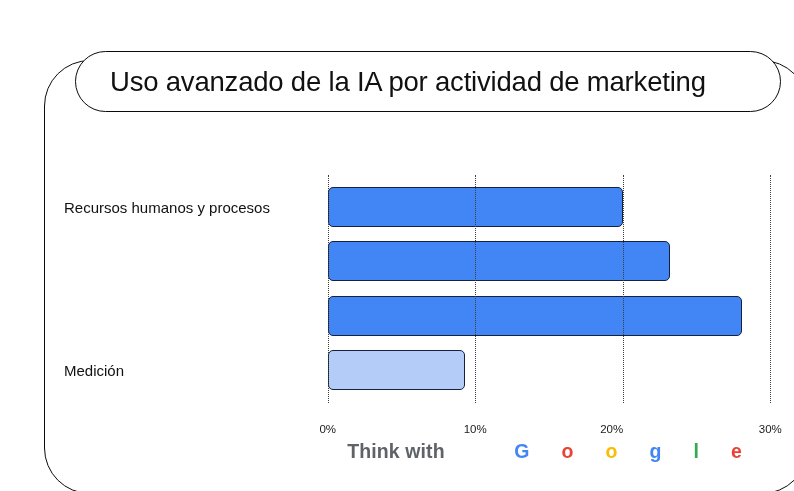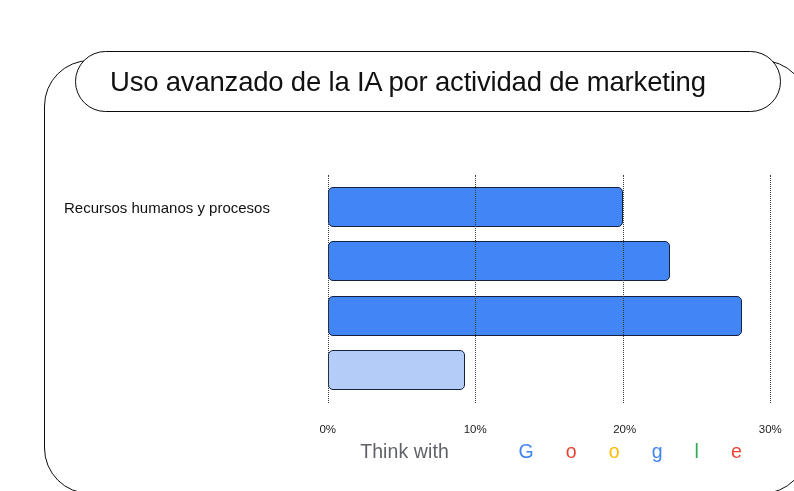--- a/index.html
+++ b/index.html
@@ -101,20 +101,21 @@
   }
 
   
   .twg {
     position: absolute;
     right: 52px; bottom: 44px;
     font-size: 19.5px;
     letter-spacing: 0.1px;
     white-space: nowrap;
     z-index: 6;
+    font-weight: bold;
   }
   .twg .pre { color: #5f6368; }
   .twg .g1 { color: #4285F4; }
   .twg .o1 { color: #EA4335; }
   .twg .o2 { color: #FBBC05; }
   .twg .g2 { color: #4285F4; }
   .twg .l  { color: #34A853; }
   .twg .e  { color: #EA4335; }
 </style>
 </head>
@@ -124,33 +125,34 @@
 
   <div class="frame"></div>
 
   <div class="title-pill">
     <div class="title-text">Uso avanzado de la IA por actividad de marketing</div>
   </div>
 
   <div class="chart">
     <div class="cat-labels-col">
         <div class="cat-label" style="top: 175px;">Recursos humanos y procesos</div>
+        <div class="cat-label" style="top: 337.9px;">Medición</div>
       </div>
     <div class="plot">
         <div class="gridline" style="left: 0px;"></div>
         <div class="gridline" style="left: 147.533px;"></div>
         <div class="gridline" style="left: 295.067px;"></div>
         <div class="gridline" style="left: 442.6px;"></div>
         <div class="bar" title="Recursos humanos y procesos: 20%" style="left: 0px; top: 12px; width: 295.067px; background: rgb(66, 133, 244); border-color: rgb(22, 33, 63);"></div>
         <div class="bar" title="Medios y personalización: 23%" style="left: 0px; top: 66.3px; width: 342.277px; background: rgb(66, 133, 244); border-color: rgb(22, 33, 63);"></div>
         <div class="bar" title="Producción creativa: 28%" style="left: 0px; top: 120.6px; width: 414.569px; background: rgb(66, 133, 244); border-color: rgb(22, 33, 63);"></div>
         <div class="bar" title="Medición: 9%" style="left: 0px; top: 174.9px; width: 137.206px; background: rgb(180, 204, 248); border-color: rgb(22, 33, 63);"></div>
         <div class="tick" style="left: 0px;">0%</div>
         <div class="tick" style="left: 147.533px;">10%</div>
-        <div class="tick" style="left: 297px;">20%</div>
+        <div class="tick" style="left: 284px;">20%</div>
         <div class="tick" style="left: 442.6px;">30%</div>
       </div>
   </div>
 
   <div class="twg">
     <span class="pre">Think with</span><span>&nbsp;</span><span class="g1">G</span><span class="o1">o</span><span class="o2">o</span><span class="g2">g</span><span class="l">l</span><span class="e">e</span>
   </div>
 
 </div>
 

